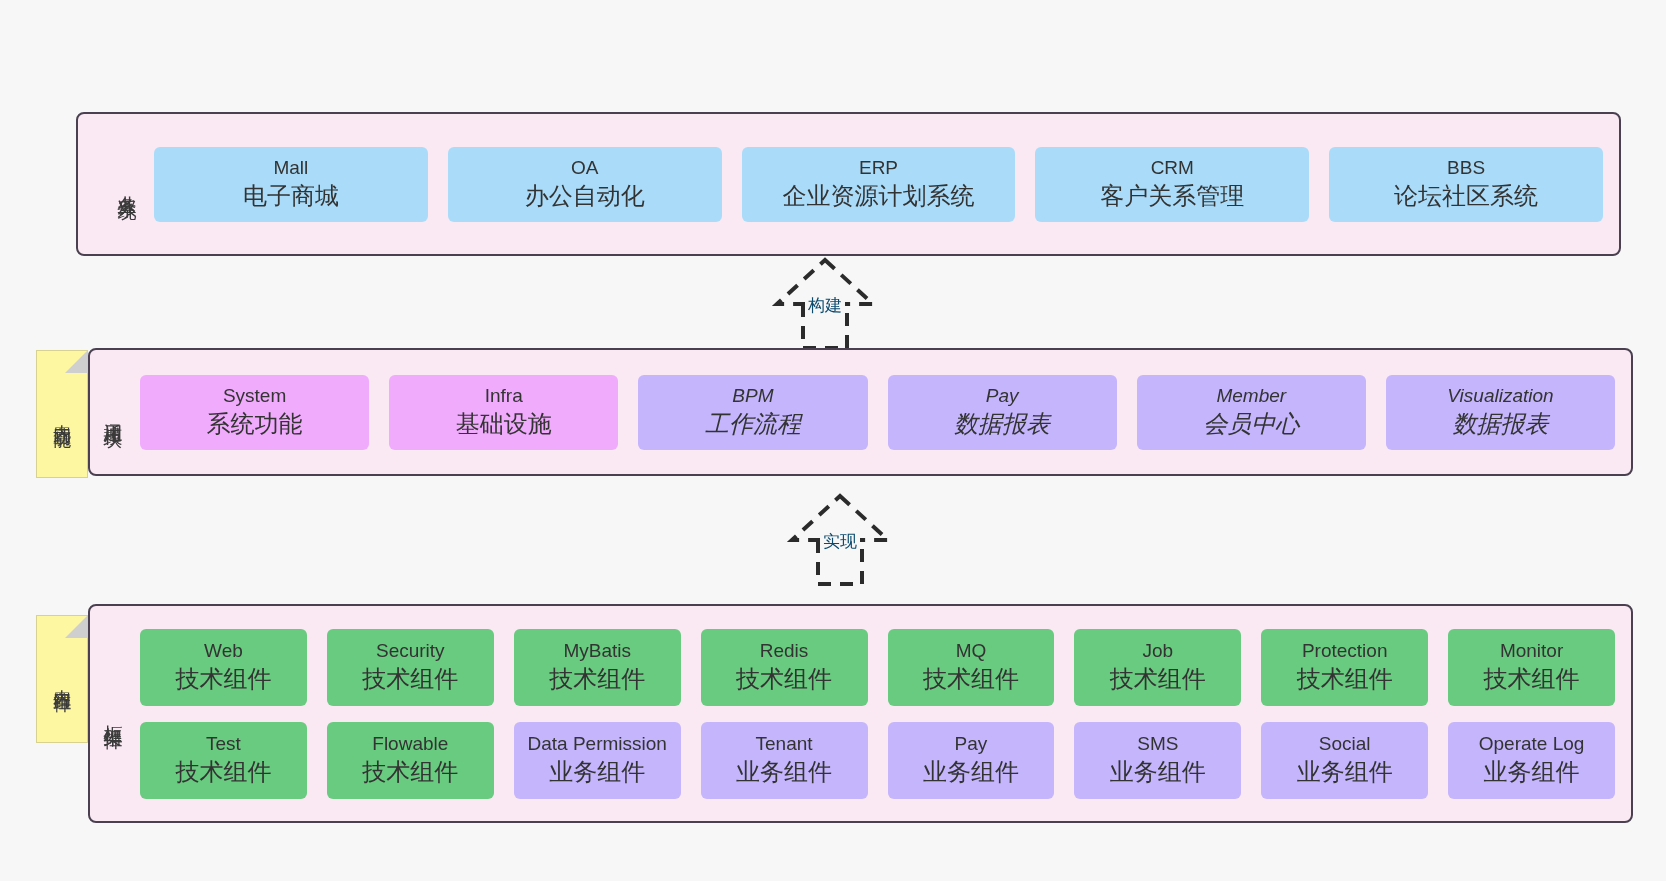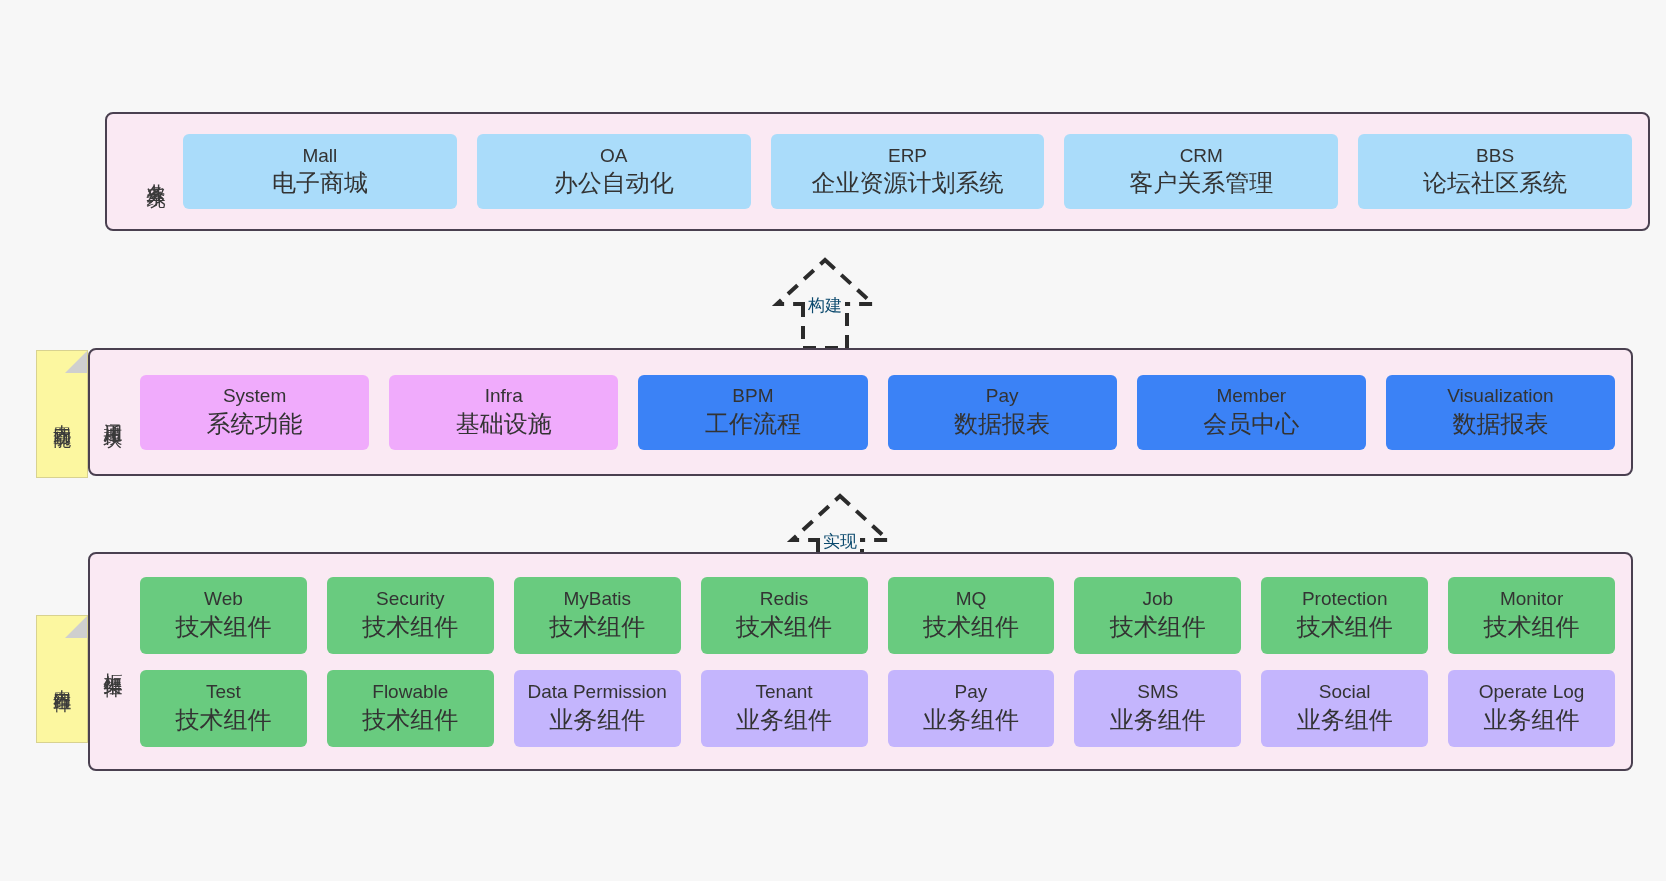--- a/index.html
+++ b/index.html
@@ -57,28 +57,28 @@
     text-align: center;
     line-height: 1.28;
     padding: 6px 4px;
   }
   .cell .en { font-size: 19px; }
   .cell .cn { font-size: 24px; }
 
   
   .c-blue       { background: #aadcfa; }
   .c-red        { background: #f0abfc; }
-  .c-pink       { background: #3b82f6; }
+  .c-pink       { background: #c4b5fd; font-style: italic; }
   .c-green      { background: #69cb7f; }
   .c-lightgreen { background: #c4b5fd; }
 
   
-  #band-business  { left: 105px; top: 112px;  width: 1545px; height: 119px; padding-left: 26px; }
+  #band-business  { left: 76px; top: 112px;  width: 1545px; height: 144px; padding-left: 26px; }
   #band-modules   { left: 88px; top: 348px;  width: 1545px; height: 128px; }
-  #band-framework { left: 88px; top: 552px;  width: 1545px; height: 219px; }
+  #band-framework { left: 88px; top: 604px;  width: 1545px; height: 219px; }
   #band-business  .cell, #band-modules .cell { height: 75px; }
   #band-framework .cell { height: 77px; }
 
   
   .note {
     position: absolute;
     width: 52px;
     background: #fcf7a0;
     border: 1px solid #d8d290;
     display: flex;

